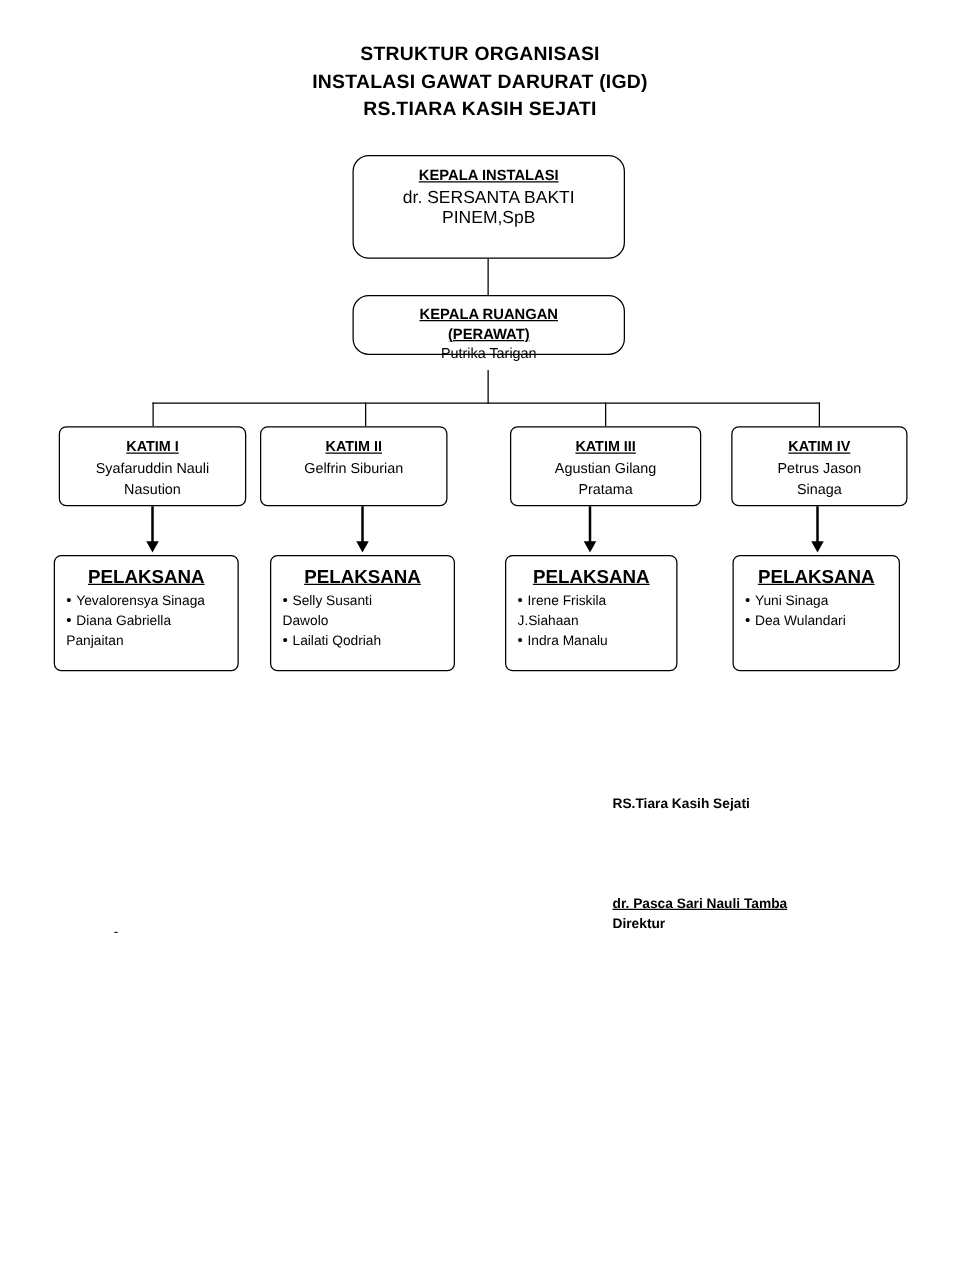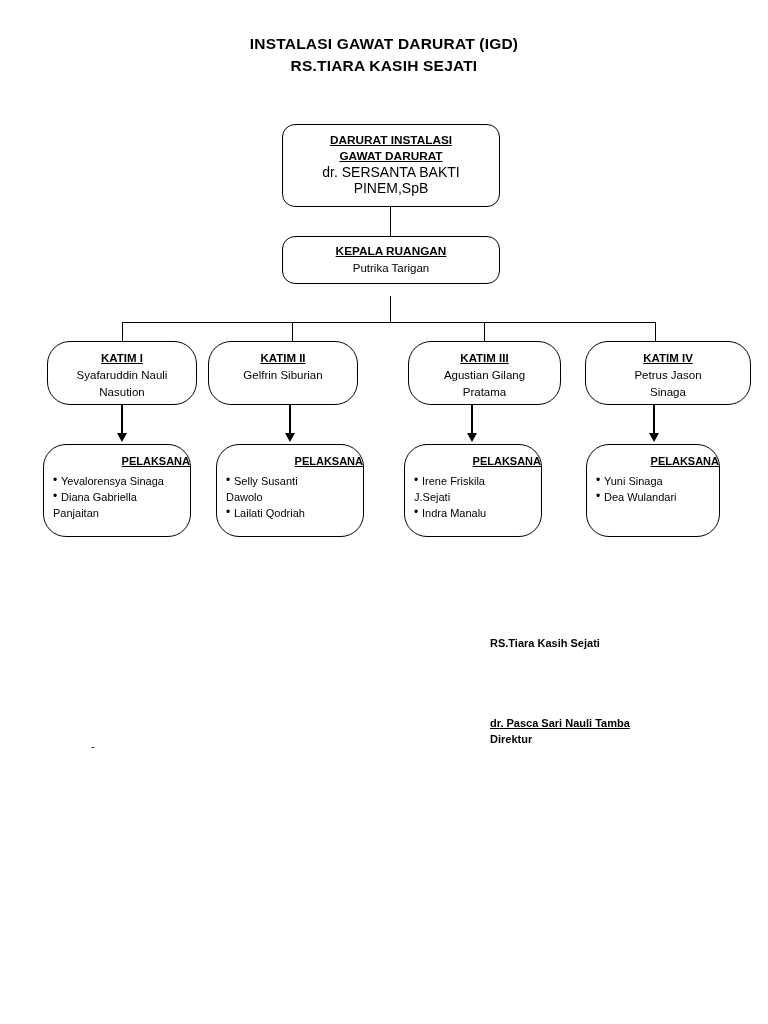--- a/index.html
+++ b/index.html
@@ -30,21 +30,21 @@
     letter-spacing: 0.2px;
     line-height: 22px;
     white-space: nowrap;
   }
 
   
   .node {
     position: absolute;
     box-sizing: border-box;
     border: 1.6px solid #000000;
-    border-radius: 23px;
+    border-radius: 6px;
     background: #ffffff;
     text-align: center;
     padding-top: 8px;
   }
   .node .hdr {
     font-size: 11.5px;
     font-weight: bold;
     text-decoration: underline;
     line-height: 15.5px;
     white-space: nowrap;
@@ -82,32 +82,32 @@
     top: 341px;
     height: 64px;
     padding-top: 9px;
   }
   .katim .hdr { font-size: 11.5px; }
   .katim .sub { font-size: 11.5px; line-height: 17px; }
 
   #node-katim-1 { left: 47px;  width: 150px; }
   #node-katim-2 { left: 208px; width: 150px; }
   #node-katim-3 { left: 408px; width: 153px; }
-  #node-katim-4 { left: 585px; width: 166px; }
+  #node-katim-4 { left: 585px; width: 141px; }
 
   
   .pelaksana {
     top: 444px;
     height: 93px;
     padding-top: 9px;
     text-align: left;
   }
   .pelaksana .hdr {
-    font-size: 11px;
-    text-align: right;
+    font-size: 15px;
+    text-align: center;
   }
   .pelaksana ul {
     list-style: none;
     margin: 3px 0 0 0;
     padding: 0 0 0 9px;
   }
   .pelaksana li {
     font-size: 11px;
     line-height: 16px;
     position: relative;
@@ -172,34 +172,35 @@
     left: 91px;
     top: 740px;
     font-size: 11px;
     color: #000000;
   }
 </style>
 </head>
 <body>
 
 <div class="title-block">
+  <div class="title-line">STRUKTUR ORGANISASI</div>
   <div class="title-line">INSTALASI GAWAT DARURAT (IGD)</div>
   <div class="title-line">RS.TIARA KASIH SEJATI</div>
 </div>
 
 <div class="node" id="node-kepala-instalasi">
-  <div class="hdr">DARURAT INSTALASI</div>
-  <div class="hdr">GAWAT DARURAT</div>
+  <div class="hdr">KEPALA INSTALASI</div>
   <div class="sub">dr. SERSANTA BAKTI PINEM,SpB</div>
 </div>
 
 <div class="line vline" style="left:390px; top:207px; height:29px;"></div>
 
 <div class="node" id="node-kepala-ruangan">
   <div class="hdr">KEPALA RUANGAN</div>
+  <div class="hdr">(PERAWAT)</div>
   <div class="sub">Putrika Tarigan</div>
 </div>
 
 <div class="line vline" style="left:390px; top:296px; height:27px;"></div>
 <div class="line hline" style="left:122px; top:322px; width:534px;"></div>
 <div class="line vline" style="left:122px; top:322px; height:19px;"></div>
 <div class="line vline" style="left:292px; top:322px; height:19px;"></div>
 <div class="line vline" style="left:484px; top:322px; height:19px;"></div>
 <div class="line vline" style="left:655px; top:322px; height:19px;"></div>
 
@@ -263,21 +264,21 @@
       <span>Lailati Qodriah</span>
     </li>
   </ul>
 </div>
 
 <div class="node pelaksana" id="node-pelaksana-3">
   <div class="hdr">PELAKSANA</div>
   <ul>
     <li>
       <span>Irene Friskila</span>
-      <span class="cont">J.Sejati</span>
+      <span class="cont">J.Siahaan</span>
     </li>
     <li>
       <span>Indra Manalu</span>
     </li>
   </ul>
 </div>
 
 <div class="node pelaksana" id="node-pelaksana-4">
   <div class="hdr">PELAKSANA</div>
   <ul>

